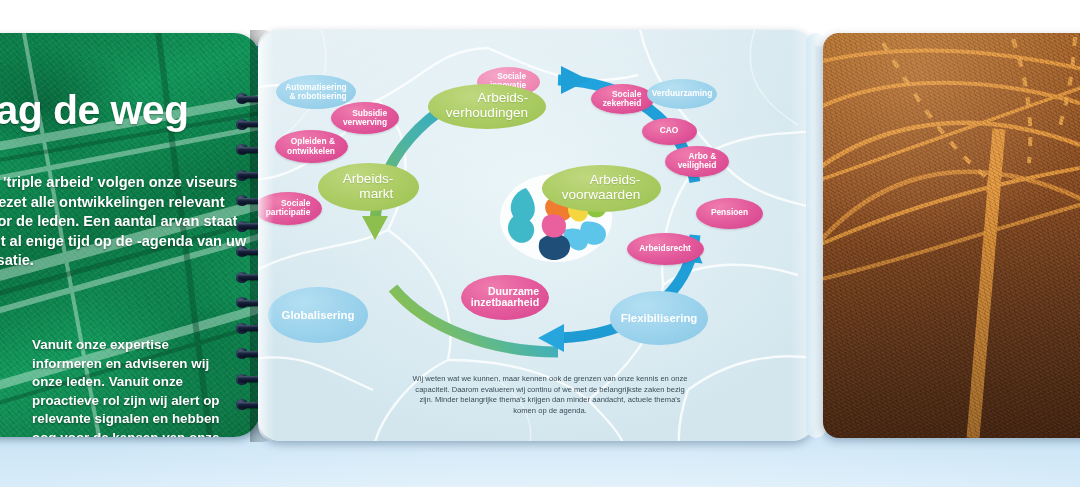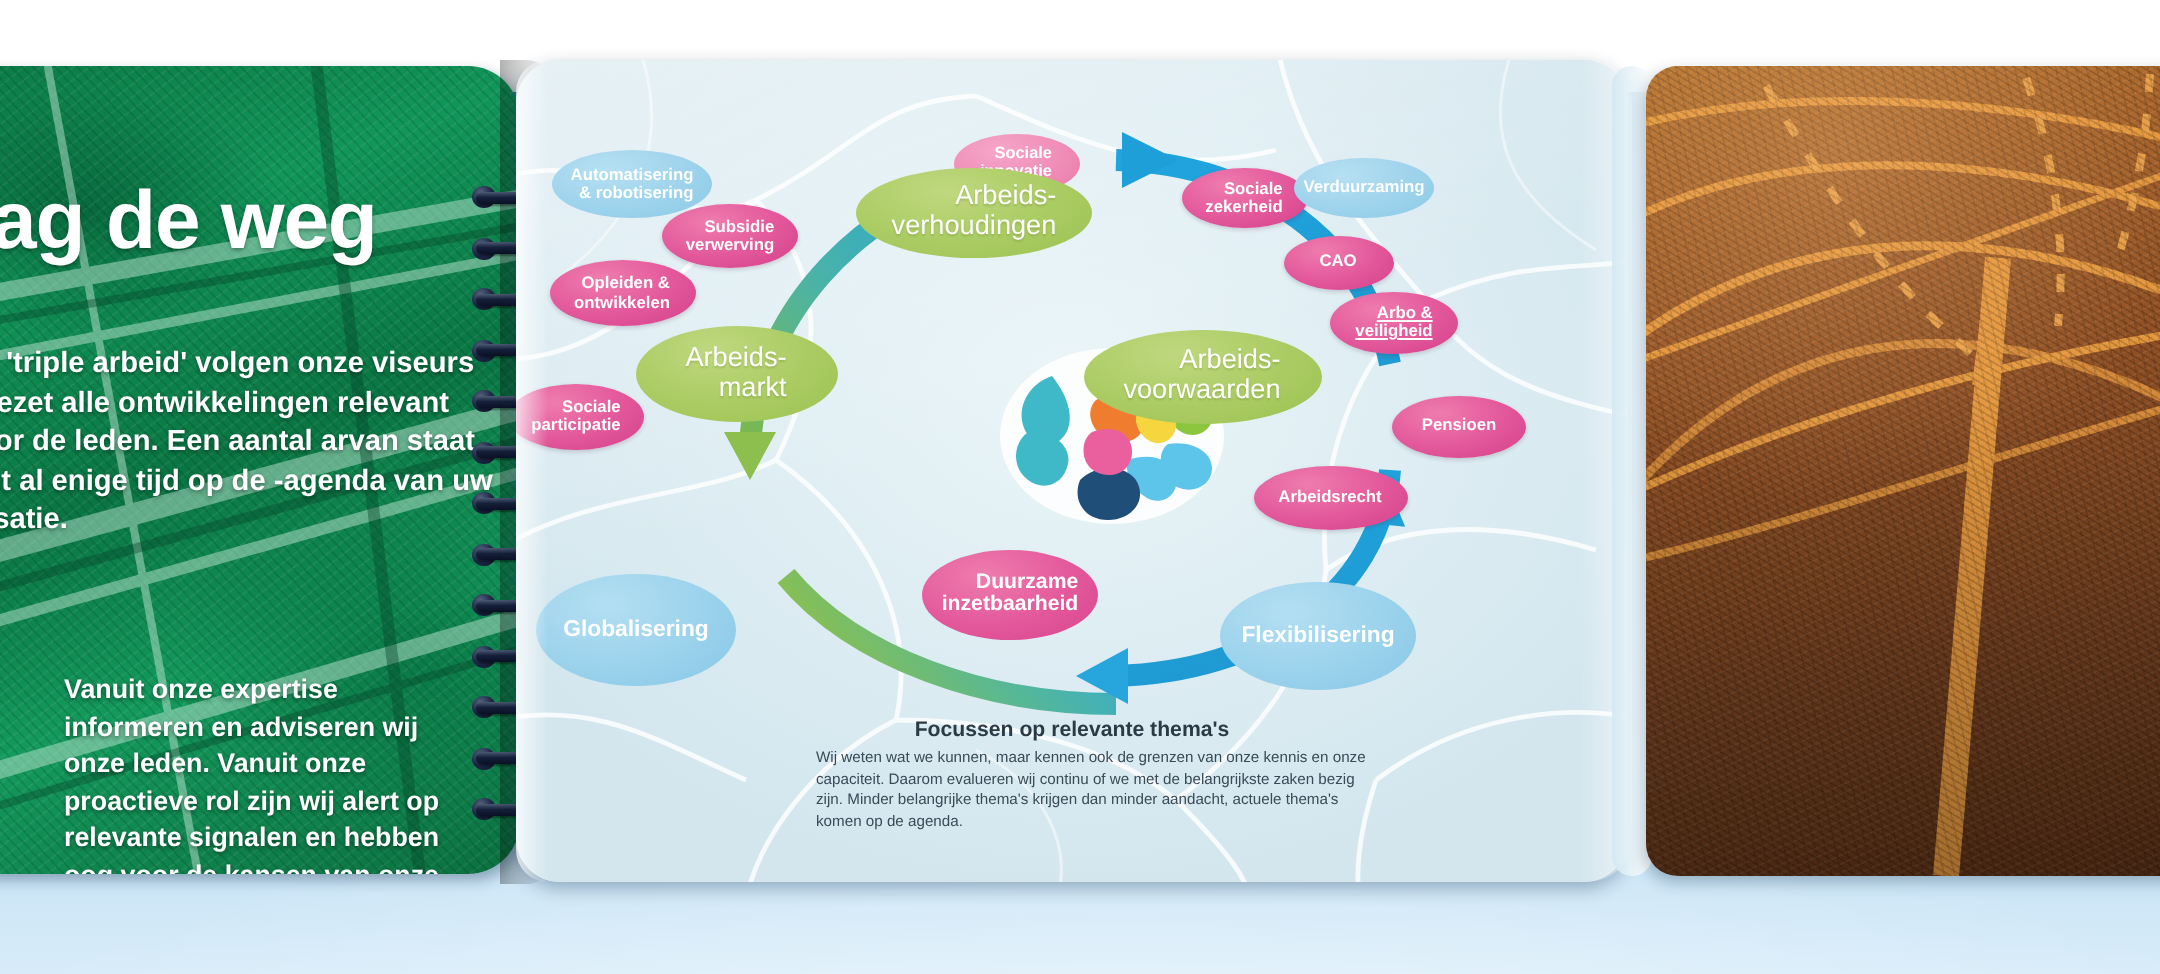--- a/index.html
+++ b/index.html
@@ -144,21 +144,21 @@
   .node.pinkbig{
     background:radial-gradient(ellipse at 35% 28%,#ef7cae 0%,#e3589b 55%,#d8458e 100%);
     font-size:10.6px;font-weight:bold;
   }
 
   .focus-head{
     position:absolute;left:412px;top:359px;width:290px;text-align:center;
     font-size:10.6px;font-weight:bold;color:#2b3b46;
   }
   .focus-body{
-    position:absolute;left:414px;top:374px;width:288px;
+    position:absolute;left:414px;top:374px;width:288px;text-align:center;
     font-size:7.6px;line-height:10.6px;color:#3a4b57;
   }
 
   
   .track{position:absolute;inset:0;overflow:hidden;
     background:linear-gradient(168deg,#b5712c 0%,#a7632a 16%,#8e4f24 42%,#73401f 70%,#5e3318 100%);}
   .track .grain{position:absolute;inset:0;opacity:.5;
     background:
       repeating-linear-gradient(31deg,rgba(0,0,0,.30) 0 1px,rgba(0,0,0,0) 1px 3px),
       repeating-linear-gradient(-24deg,rgba(255,235,210,.12) 0 1px,rgba(0,0,0,0) 1px 4px),
@@ -388,21 +388,21 @@
         </div>
         <div class="node blue" style="left: 389px; top: 49px; width: 70px; height: 30px;">
           <span>Verduurzaming</span>
         </div>
         <div class="node pink" style="left: 16.5px; top: 100px; width: 73px; height: 33px;">
           <span>Opleiden &amp;<br>ontwikkelen</span>
         </div>
         <div class="node pink" style="left: 383.5px; top: 87.5px; width: 55px; height: 27px;">
           <span>CAO</span>
         </div>
-        <div class="node pink" style="left: 407px; top: 115.5px; width: 64px; height: 31px; text-decoration: underline;">
+        <div class="node pink" style="left: 407px; top: 115.5px; width: 64px; height: 31px;">
           <span>Arbo &amp;<br>veiligheid</span>
         </div>
         <div class="node pink" style="left: -4px; top: 161.5px; width: 68px; height: 33px;">
           <span>Sociale<br>participatie</span>
         </div>
         <div class="node pink" style="left: 438px; top: 167.5px; width: 67px; height: 31px;">
           <span>Pensioen</span>
         </div>
         <div class="node pink" style="left: 368.5px; top: 203px; width: 77px; height: 32px;">
           <span>Arbeidsrecht</span>
@@ -420,21 +420,20 @@
           <span>Arbeids-<br>verhoudingen</span>
         </div>
         <div class="node green" style="left: 59.5px; top: 133px; width: 101px; height: 48px;">
           <span>Arbeids-<br>markt</span>
         </div>
         <div class="node green" style="left: 283.5px; top: 134.5px; width: 119px; height: 47px;">
           <span>Arbeids-<br>voorwaarden</span>
         </div>
       </div>
 
-    <div class="focus-head" style="left:0;width:556px;top:329px;">Focussen op relevante thema's</div>
     <div class="focus-body" style="left:150px;width:284px;top:344px;">Wij weten wat we kunnen, maar kennen ook de grenzen van onze kennis en onze capaciteit. Daarom evalueren wij continu of we met de belangrijkste zaken bezig zijn. Minder belangrijke thema's krijgen dan minder aandacht, actuele thema's komen op de agenda.</div>
   </div>
 
   <div class="page-edge-l"></div>
   <div class="page-edge-r"></div>
   <div class="rightgap"></div>
 
   <div class="page right">
     <div class="track">
       <svg width="272" height="405" viewBox="0 0 272 405" style="position:absolute;inset:0;">

